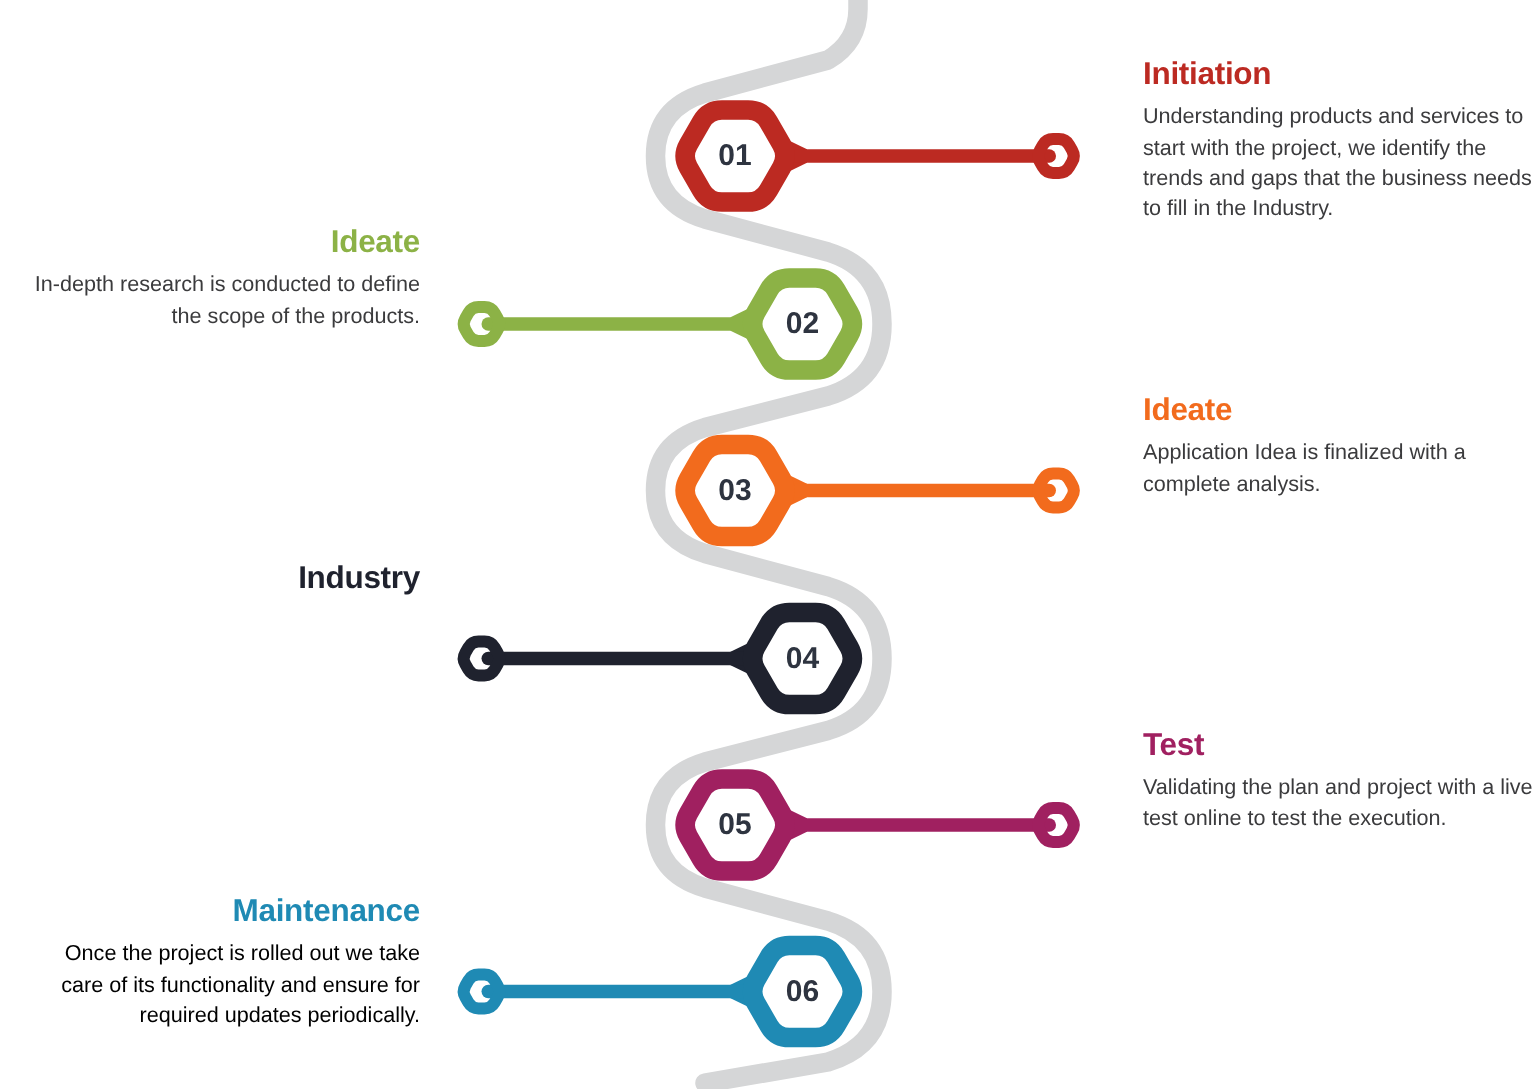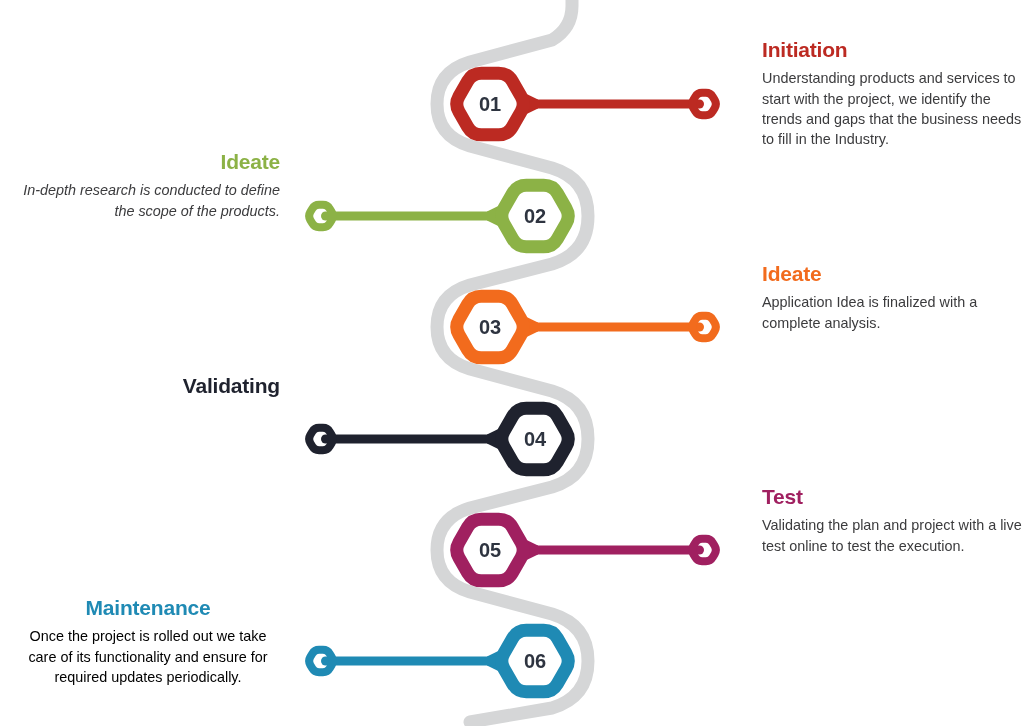--- a/index.html
+++ b/index.html
@@ -108,35 +108,35 @@
       </g>
   </svg>
 
   <div class="text-block right" id="tb0" style="left: 762px; top: 38px;">
     <p class="step-title" style="color: rgb(188, 42, 34);">Initiation</p>
     <p class="step-desc" style="color: rgb(59, 59, 61);">Understanding products and services to start with the project, we identify the trends and gaps that the business needs to fill in the Industry.</p>
   </div>
 
   <div class="text-block left" id="tb1" style="left: 16px; top: 150px;">
     <p class="step-title" style="color: rgb(140, 178, 70);">Ideate</p>
-    <p class="step-desc" style="color: rgb(59, 59, 61); font-style: italic;">In-depth research is conducted to define the scope of the products.</p>
+    <p class="step-desc" style="color: rgb(59, 59, 61);">In-depth research is conducted to define the scope of the products.</p>
   </div>
 
   <div class="text-block right" id="tb2" style="left: 762px; top: 262px;">
     <p class="step-title" style="color: rgb(242, 107, 29);">Ideate</p>
     <p class="step-desc" style="color: rgb(59, 59, 61);">Application Idea is finalized with a complete analysis.</p>
   </div>
 
   <div class="text-block left" id="tb3" style="left: 16px; top: 374px;">
-    <p class="step-title" style="color: rgb(31, 34, 46);">Validating</p>
+    <p class="step-title" style="color: rgb(31, 34, 46);">Industry</p>
   </div>
 
   <div class="text-block right" id="tb4" style="left: 762px; top: 485px;">
     <p class="step-title" style="color: rgb(160, 32, 96);">Test</p>
     <p class="step-desc" style="color: rgb(59, 59, 61);">Validating the plan and project with a live test online to test the execution.</p>
   </div>
 
-  <div class="text-block left" id="tb5" style="left: 16px; top: 596px; text-align: center;">
+  <div class="text-block left" id="tb5" style="left: 16px; top: 596px;">
     <p class="step-title" style="color: rgb(31, 138, 180);">Maintenance</p>
     <p class="step-desc" style="color: #000000;">Once the project is rolled out we take care of its functionality and ensure for required updates periodically.</p>
   </div>
 
 </div>
 
 </body></html>

